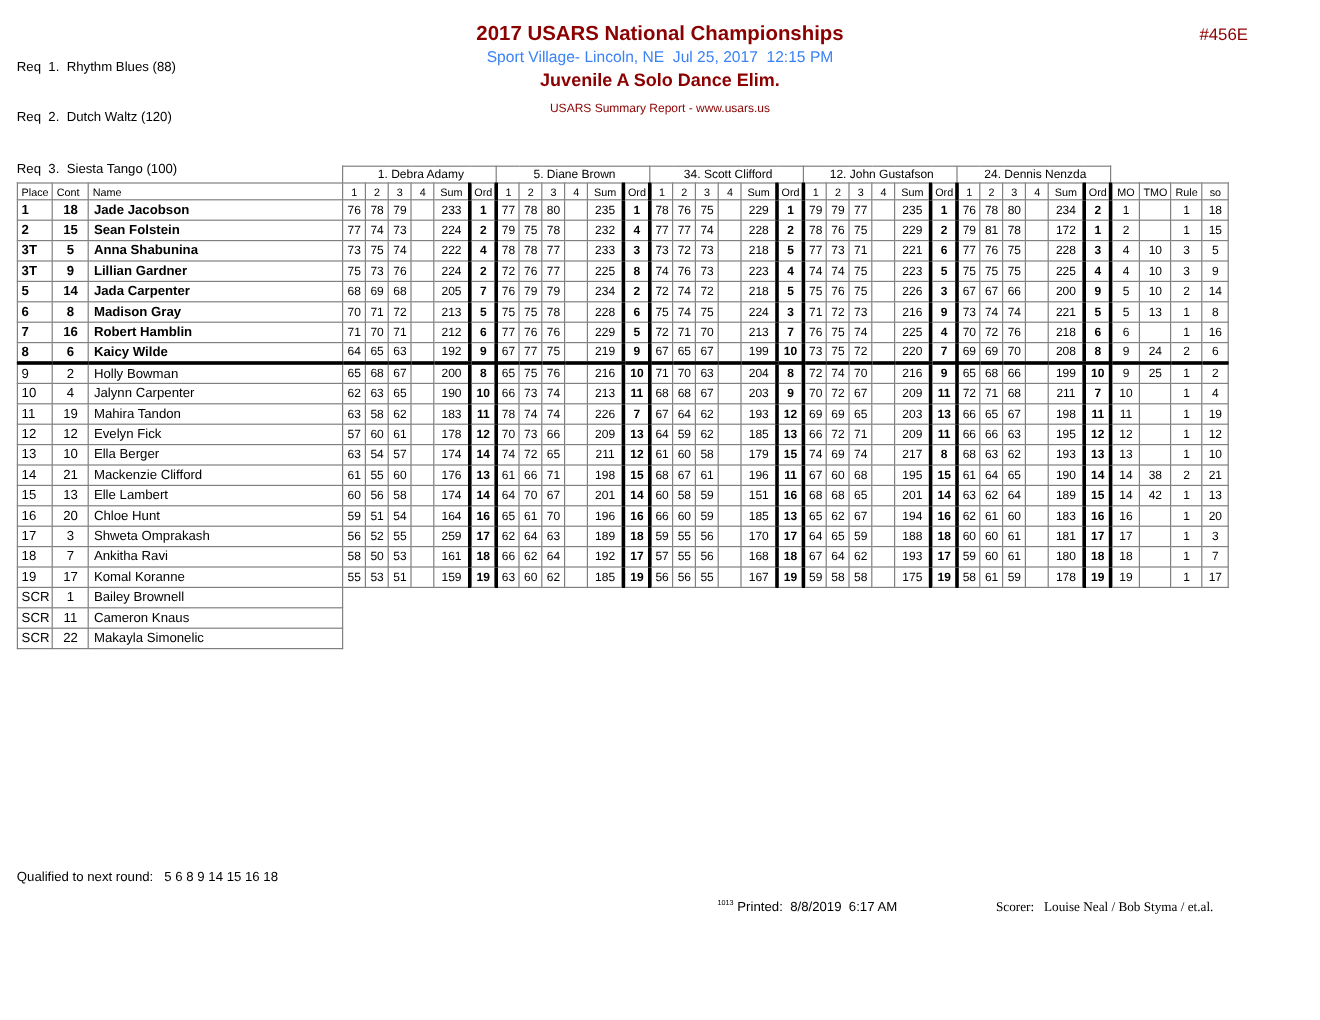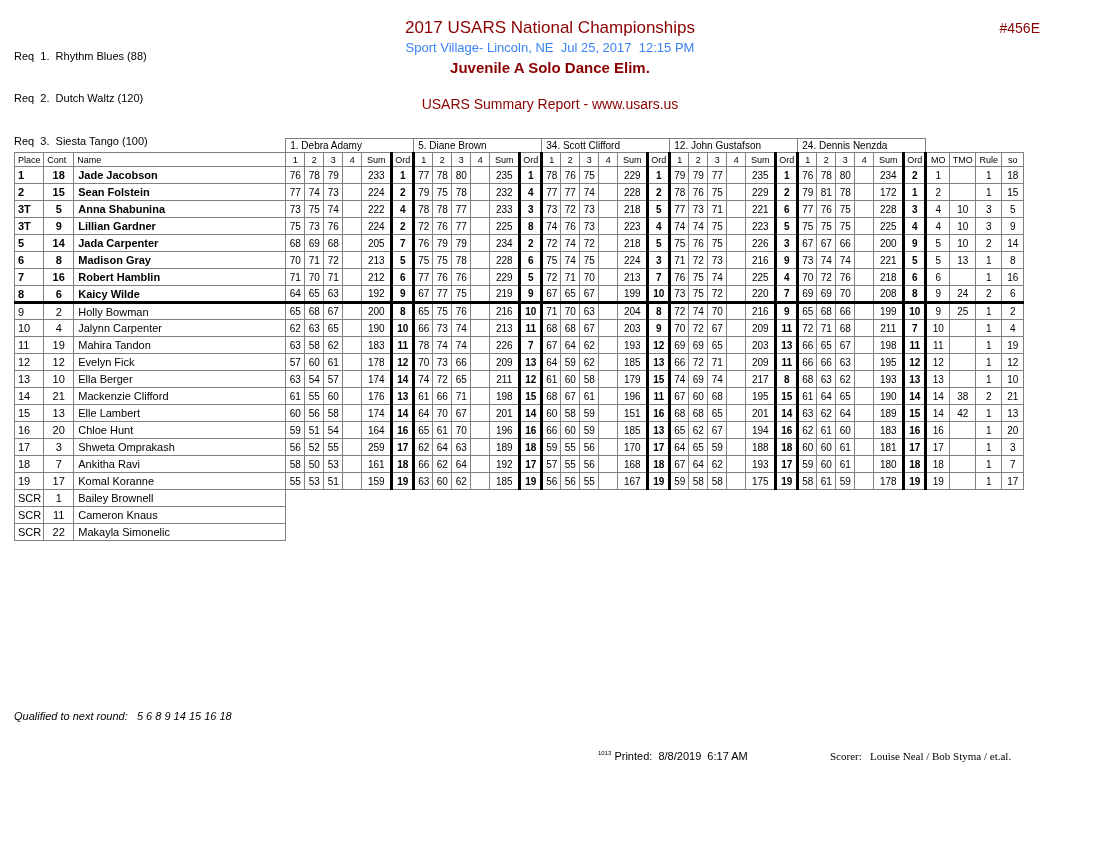--- a/index.html
+++ b/index.html
@@ -5,46 +5,46 @@
   :root { --accent: #8b0000; }
   * { margin:0; padding:0; box-sizing:border-box; }
   html,body { width:1100px; height:850px; }
   body {
     background:#fff; color:#000; position:relative;
     font-family:"Liberation Sans", sans-serif;
   }
   .req { position:absolute; top:20px; left:14px; font-size:11px; line-height:1.3; white-space:pre; }
   .hdr { position:absolute; top:18px; left:0; width:100%; text-align:center; }
   .hdr div { white-space:pre; }
-  .title  { font-size:17px; font-weight:normal; color:var(--accent); }
+  .title  { font-size:17px; font-weight:bold; color:var(--accent); }
   .venue  { font-size:13px; margin-top:2px; color:#3b82f6; }
   .event  { font-size:15px; font-weight:bold; color:var(--accent); margin-top:4px; }
-  .report { font-size:14px; color:var(--accent); margin-top:20px; }
+  .report { font-size:10px; color:var(--accent); margin-top:9px; }
   .code { position:absolute; top:20px; right:60px; font-size:14px; font-weight:normal; color:var(--accent); }
 
   table { position:absolute; top:138px; left:14px; border-collapse:collapse; table-layout:fixed; font-size:10px; }
   th, td {
     border:1px solid #808080; padding:0 2px; height:17px;
     text-align:center; overflow:hidden; white-space:nowrap;
   }
   th { font-weight:normal; font-size:9px; height:14px; }
   .nb { border:none; }
-  .judge { text-align:left; font-size:10px; padding-left:4px; }
+  .judge { text-align:center; font-size:10px; padding-left:4px; }
   .fh { text-align:left; padding-left:3px; }
   td.place { text-align:left; padding-left:3px; font-size:11px; }
   td.cont  { font-size:11px; }
   td.name  { text-align:left; padding-left:4px; font-size:11px; }
   .ord { border-left:3px solid #000; border-right:3px solid #000; }
   td.ord { font-weight:bold; }
   td.sum, td.tail { font-size:10px; }
   tr.qual td.place, tr.qual td.cont, tr.qual td.name { font-weight:bold; }
   tr.cutoff td { border-bottom:3px solid #000; }
 
   .footer > div { position:absolute; font-size:11px; white-space:pre; }
-  .qual-note { left:14px;  top:710px;font-style:italic; }
+  .qual-note { left:14px;  top:725px; }
   .printed   { left:598px; top:750px; }
   .printed .sup { font-size:6px; vertical-align:super; }
   .scorer    { left:830px; top:750px;font-family:Liberation Serif, serif; }
 </style>
 </head>
 <body>
 
 <div class="req">
   <div>Req  1.  Rhythm Blues (88)</div>
   <div>Req  2.  Dutch Waltz (120)</div>

